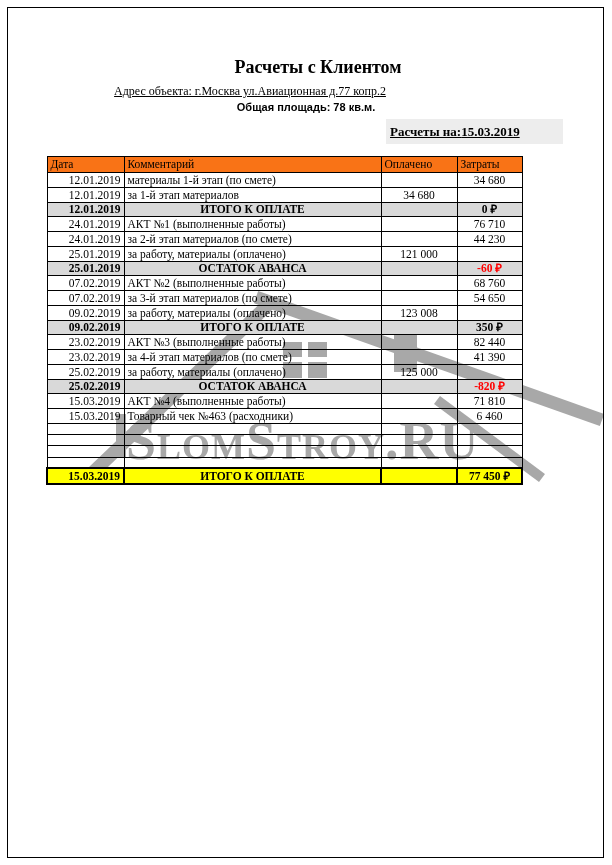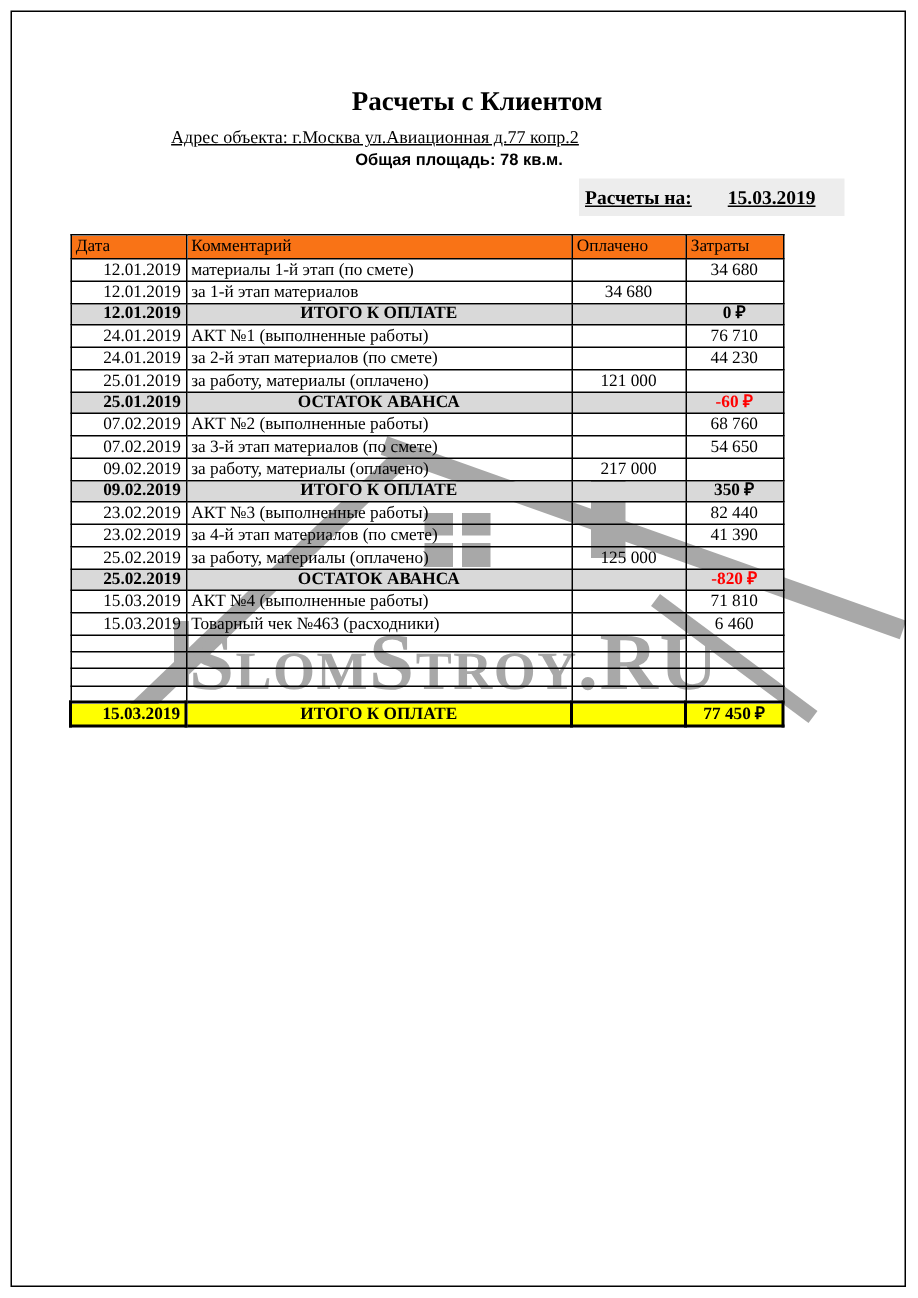--- a/index.html
+++ b/index.html
@@ -20,21 +20,21 @@
   .doc-address {
     position:absolute; top:84px; left:0; width:500px; text-align:center;
     font-size:12px; text-decoration:underline;
   }
   .doc-area {
     position:absolute; top:101px; left:0; width:612px; text-align:center;
     font-family:"Liberation Sans", sans-serif; font-size:11px; font-weight:bold;
   }
   .calc-band {
     position:absolute; left:386px; top:119px; width:177px; height:25px;
-    background:#ededed; display:flex; align-items:center; gap:24px;
+    background:#ededed; display:flex; align-items:center; gap:0;
     padding-left:4px; box-sizing:border-box;
   }
   .calc-label, .calc-date {
     font-size:13px; font-weight:bold; text-decoration:underline; white-space:nowrap;
   }
   
   .watermark { position:absolute; inset:0; z-index:1; }
   .wm-svg { position:absolute; left:0; top:0; }
   .wm-brand {
     position:absolute; left:126px; top:414px; color:#a8a8a8;
@@ -174,21 +174,21 @@
       </tr>
       <tr class="normal">
         <td class="col-date">07.02.2019</td>
         <td class="col-comment">за 3-й этап материалов (по смете)</td>
         <td class="col-paid"></td>
         <td class="col-cost">54 650</td>
       </tr>
       <tr class="normal">
         <td class="col-date">09.02.2019</td>
         <td class="col-comment">за работу, материалы (оплачено)</td>
-        <td class="col-paid">217 000</td>
+        <td class="col-paid">123 008</td>
         <td class="col-cost"></td>
       </tr>
       <tr class="summary">
         <td class="col-date">09.02.2019</td>
         <td class="col-comment">ИТОГО К ОПЛАТЕ</td>
         <td class="col-paid"></td>
         <td class="col-cost">350 ₽</td>
       </tr>
       <tr class="normal">
         <td class="col-date">23.02.2019</td>

